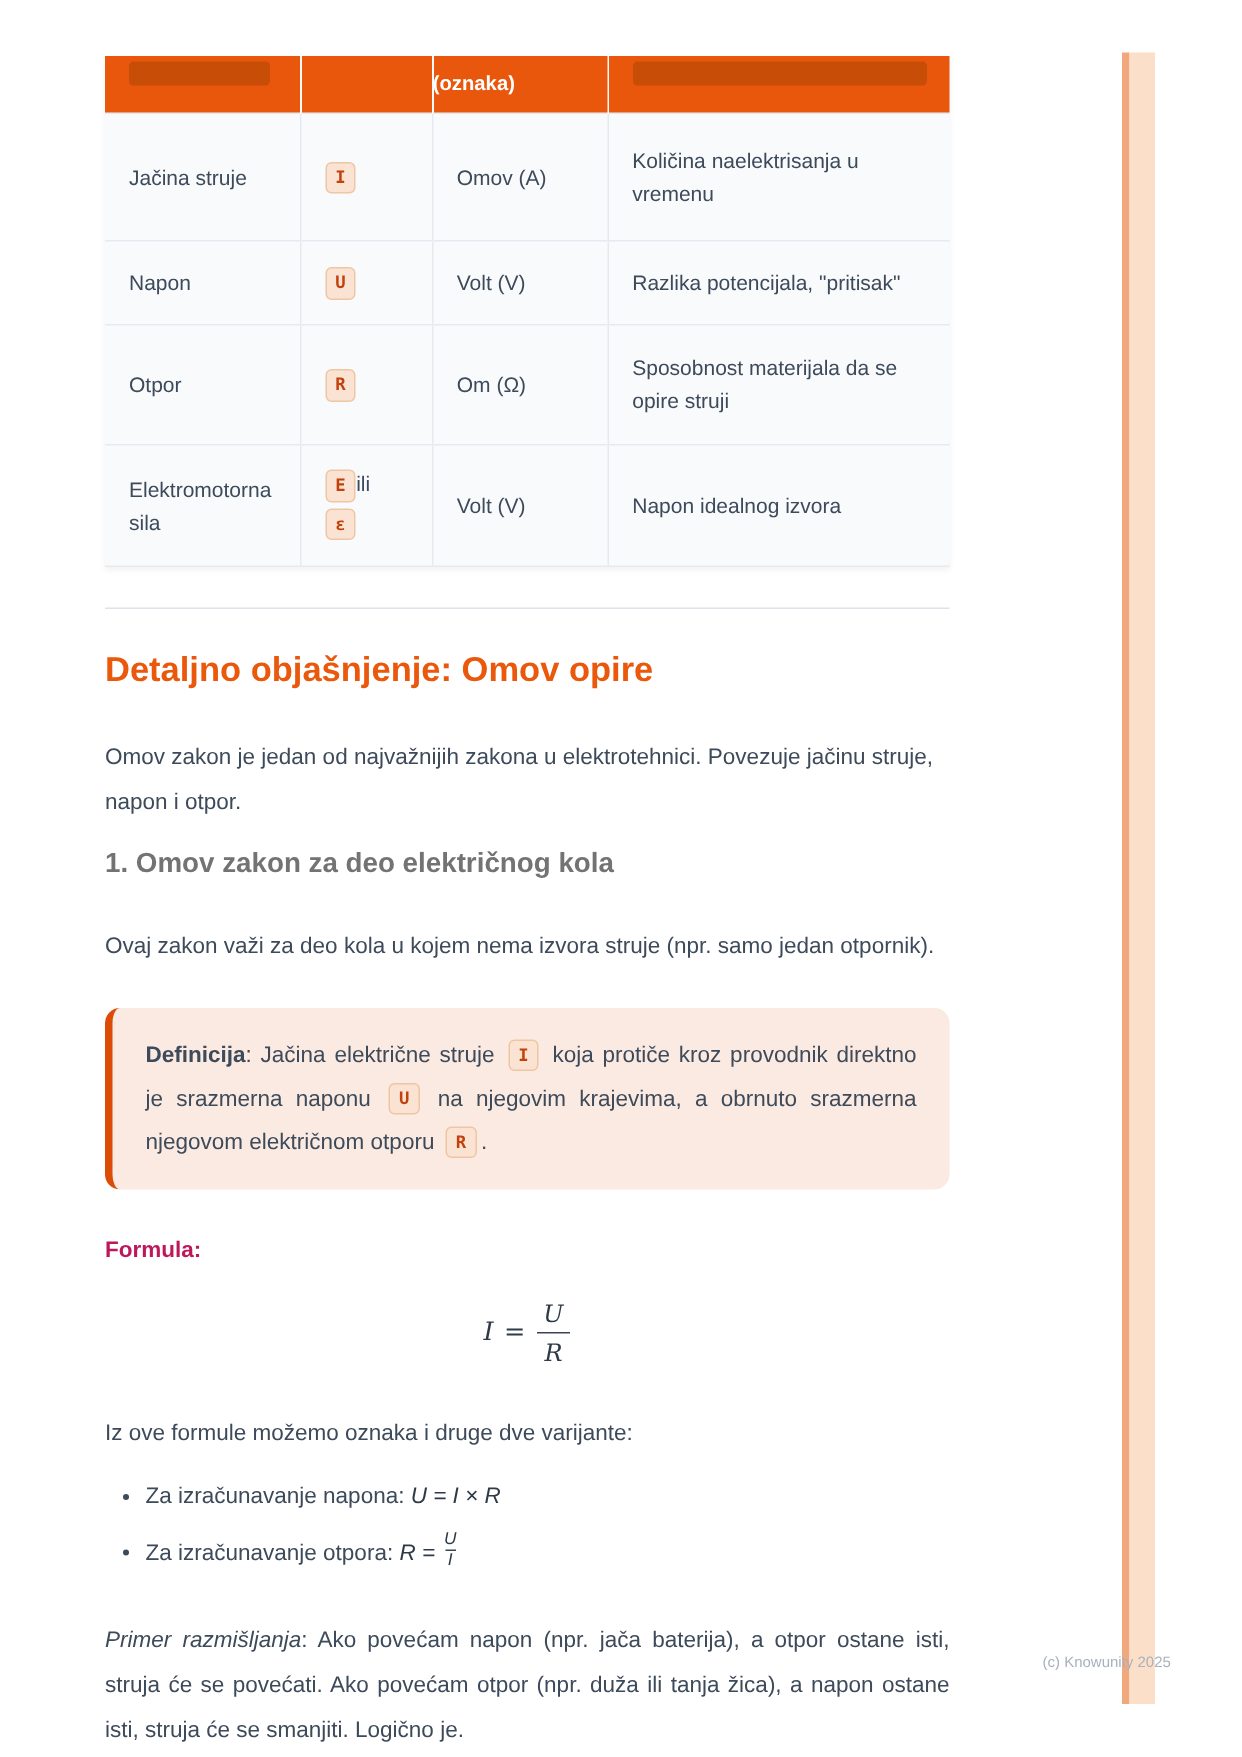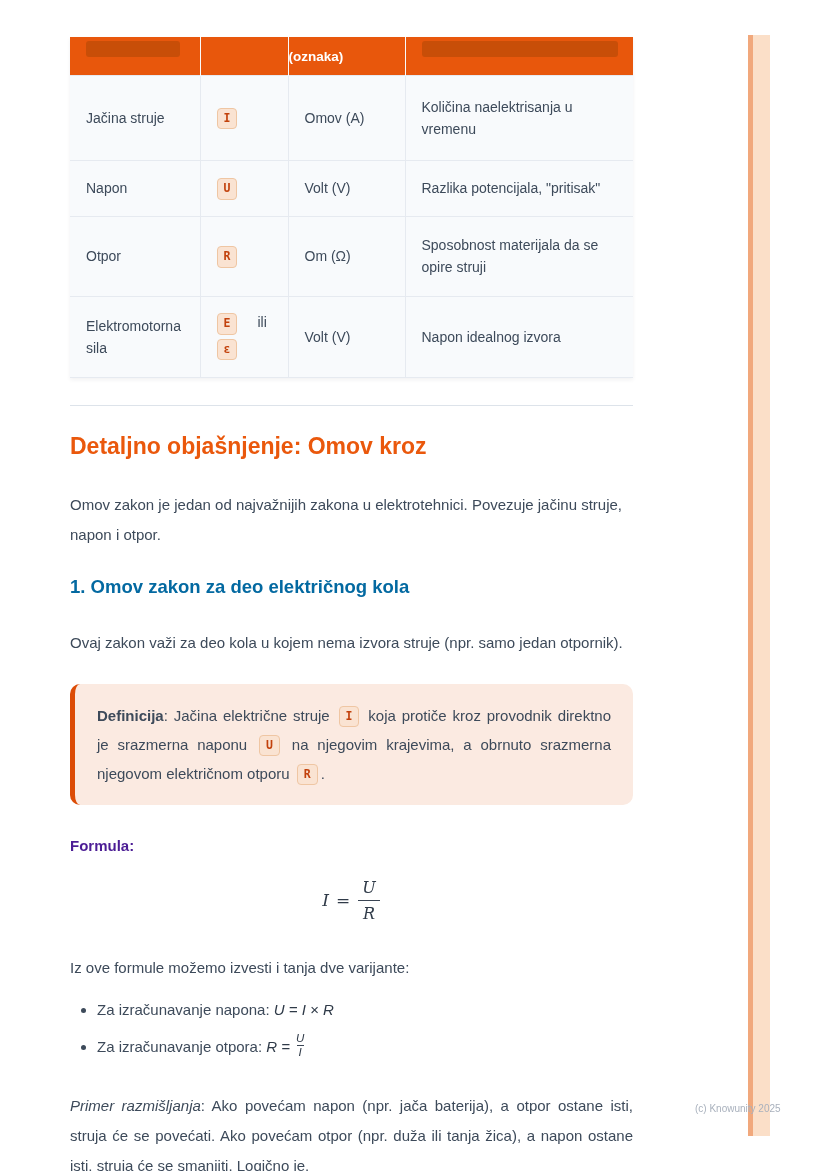--- a/index.html
+++ b/index.html
@@ -24,34 +24,34 @@
   .props-table tr.rowA { height:85px; }
   .props-table tr.rowB { height:56px; }
   .props-table tr.rowC { height:80px; }
   .props-table tr.rowD { height:81px; }
   .props-table { border-bottom:1px solid #E6EAF0; }
 
   .badge { display:inline-block; min-width:13px; text-align:center; padding:4px 6px;
            background:#FAE3D2; border:1px solid #EFC6A3; border-radius:4px; color:#C2410C;
            font-family:"DejaVu Sans Mono", monospace; font-size:11.5px; font-weight:bold; line-height:1; }
   .sym-line { line-height:1; margin:4px 0; white-space:nowrap; }
-  .sym-line .join { font-size:14px; color:#3d4a5a; margin-left:20px; }
+  .sym-line .join { font-size:14px; color:#3d4a5a; margin-left:0; }
 
   
   .divider { height:1px; background:#DDE3EA; margin-top:27px; }
   h2.sec { font-size:23px; color:#EA580C; font-weight:bold; margin-top:27px; letter-spacing:0; }
-  h3.sec { font-size:18.5px; color:#0369a1; font-weight:bold; margin-top:26px; }
+  h3.sec { font-size:18.5px; color:#737373; font-weight:bold; margin-top:14px; }
   p.body-p { margin-top:30px; line-height:30px; }
   p.p-justify { text-align:justify; }
 
   .callout { margin-top:26px; background:#FBEAE1; border-left:5px solid #DC4C06; border-radius:10px;
              padding:17px 22px 17px 22px; line-height:29px; text-align:justify; color:#3d4a5a; }
   .callout .badge { margin:0 3px; position:relative; top:-1px; }
 
-  .formula-label { margin-top:32px; font-weight:bold; color:#4c1d95; font-size:15px; }
+  .formula-label { margin-top:32px; font-weight:bold; color:#be185d; font-size:15px; }
   .formula { margin-top:24px; display:flex; justify-content:center; align-items:center;
              font-family:"DejaVu Serif", serif; font-style:italic; font-size:17px; color:#2f3a48; }
   .formula .eq { margin:0 7px; font-style:normal; }
   .frac { display:inline-flex; flex-direction:column; align-items:center; font-size:16px; }
   .frac .num { padding:0 5px 3px; }
   .frac .den { border-top:1.5px solid #3a4554; padding:3px 5px 0; }
 
   ul.bullets { margin-top:14px; padding-left:27px; }
   ul.bullets li { margin-bottom:11px; line-height:26px; color:#3d4a5a; }
   .math { font-family:Liberation Sans, sans-serif; font-style:italic; color:#2f3a48; }
@@ -118,21 +118,21 @@
             <div class="sym-line"><span class="badge">ε</span></div>
           </td>
           <td>Volt (V)</td>
           <td>Napon idealnog izvora</td>
         </tr>
       </tbody>
     </table>
 
     <div class="divider"></div>
 
-    <h2 class="sec">Detaljno objašnjenje: Omov kroz</h2>
+    <h2 class="sec">Detaljno objašnjenje: Omov opire</h2>
 
     <p class="body-p">Omov zakon je jedan od najvažnijih zakona u elektrotehnici. Povezuje jačinu struje, napon i otpor.</p>
 
     <h3 class="sec">1. Omov zakon za deo električnog kola</h3>
 
     <p class="body-p">Ovaj zakon važi za deo kola u kojem nema izvora struje (npr. samo jedan otpornik).</p>
 
     <div class="callout">
       <b>Definicija</b><span>: Jačina električne struje</span>
       <span class="badge">I</span>
@@ -146,21 +146,21 @@
 
     <div class="formula">
       <span>I</span>
       <span class="eq">=</span>
       <span class="frac">
         <span class="num">U</span>
         <span class="den">R</span>
       </span>
     </div>
 
-    <p class="body-p">Iz ove formule možemo izvesti i tanja dve varijante:</p>
+    <p class="body-p">Iz ove formule možemo oznaka i druge dve varijante:</p>
 
     <ul class="bullets">
       <li>
         <span>Za izračunavanje napona: </span><span class="math">U = I × R</span>
       </li>
       <li>
         <span>Za izračunavanje otpora: </span><span class="math">R =</span><span class="ifrac math">
             <span class="num">U</span>
             <span class="den">I</span>
           </span>

